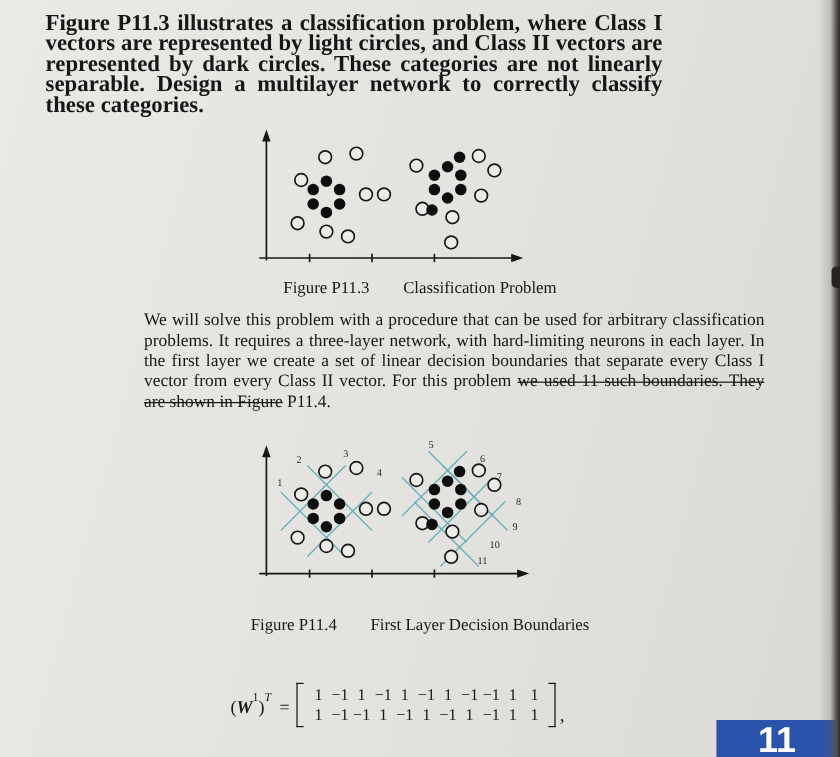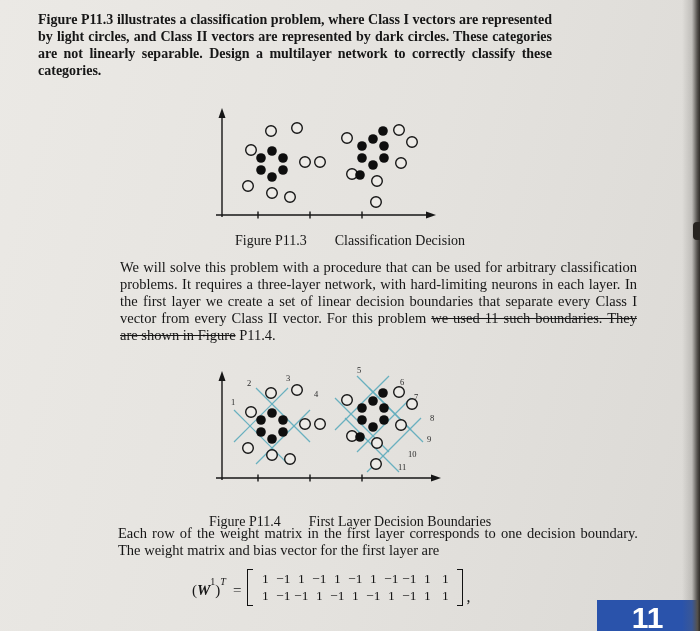--- a/index.html
+++ b/index.html
@@ -3,21 +3,21 @@
 <meta charset="utf-8">
 <style>
   html,body{margin:0;padding:0;}
   .paper{
     position:relative;width:700px;height:631px;overflow:hidden;
     background:linear-gradient(105deg,#ebe9e5 0%,#e4e2de 55%,#dbd9d5 100%);
     font-family:"Liberation Serif",serif;color:#161616;
   }
   .problem{position:absolute;left:38px;top:11px;width:560px;display:flex;}
   .problem-label{font-weight:bold;font-size:14.5px;flex:0 0 42px;}
-  .problem-text{font-weight:bold;font-size:14px;line-height:17px;text-align:justify;width:514px;}
+  .problem-text{font-weight:bold;font-size:19px;line-height:17px;text-align:justify;width:514px;}
   .para{position:absolute;font-size:14.5px;line-height:17px;text-align:justify;margin-left:40px;}
   #para1{left:80px;top:259px;width:517px;}
   #para2{left:78px;top:525px;width:520px;}
   .strike{text-decoration:line-through;text-decoration-thickness:1.2px;}
   .caption{position:absolute;left:90px;width:520px;text-align:center;font-size:14px;}
   #cap1{top:233px;}
   #cap2{top:514px;}
   .cap-label{margin-right:28px;font-family:Liberation Serif, serif;}
   #fig-svg{position:absolute;left:0;top:0;}
   .equation{position:absolute;left:192px;top:569px;display:flex;align-items:center;font-size:15px;}
@@ -145,30 +145,29 @@
         <text x="408" y="457" font-size="8.5" fill="#2a2a2a" font-family="&quot;Liberation Serif&quot;,serif">10</text>
         <text x="398" y="470" font-size="8.5" fill="#2a2a2a" font-family="&quot;Liberation Serif&quot;,serif">11</text>
       </g>
     </svg>
 
   <div class="problem">
     <div class="problem-text">Figure P11.3 illustrates a classification problem, where Class I vectors are represented by light circles, and Class II vectors are represented by dark circles. These categories are not linearly separable. Design a multilayer network to correctly classify these categories.</div>
   </div>
 
   <div class="caption" id="cap1">
-    <span class="cap-label">Figure P11.3</span><span>Classification Decision</span>
+    <span class="cap-label">Figure P11.3</span><span>Classification Problem</span>
   </div>
 
   <div class="para" id="para1"><span>We will solve this problem with a procedure that can be used for arbitrary classification problems. It requires a three-layer network, with hard-limiting neurons in each layer. In the first layer we create a set of linear decision boundaries that separate every Class I vector from every Class II vector. For this problem </span><span class="strike">we used 11 such boundaries. They are shown in Figure</span><span> P11.4.</span></div>
 
   <div class="caption" id="cap2">
     <span class="cap-label">Figure P11.4</span><span>First Layer Decision Boundaries</span>
   </div>
 
-  <div class="para" id="para2">Each row of the weight matrix in the first layer corresponds to one decision boundary. The weight matrix and bias vector for the first layer are</div>
 
   <div class="equation">
     <span class="eq-lhs">
         <span style="margin-top:6px">(</span>
         <b style="margin-top:6px"><i>W</i></b>
         <sup>1</sup>
         <span style="margin-top:6px">)</span>
         <sup><i>T</i></sup>
         <span class="eq-eq">=</span>
       </span>

